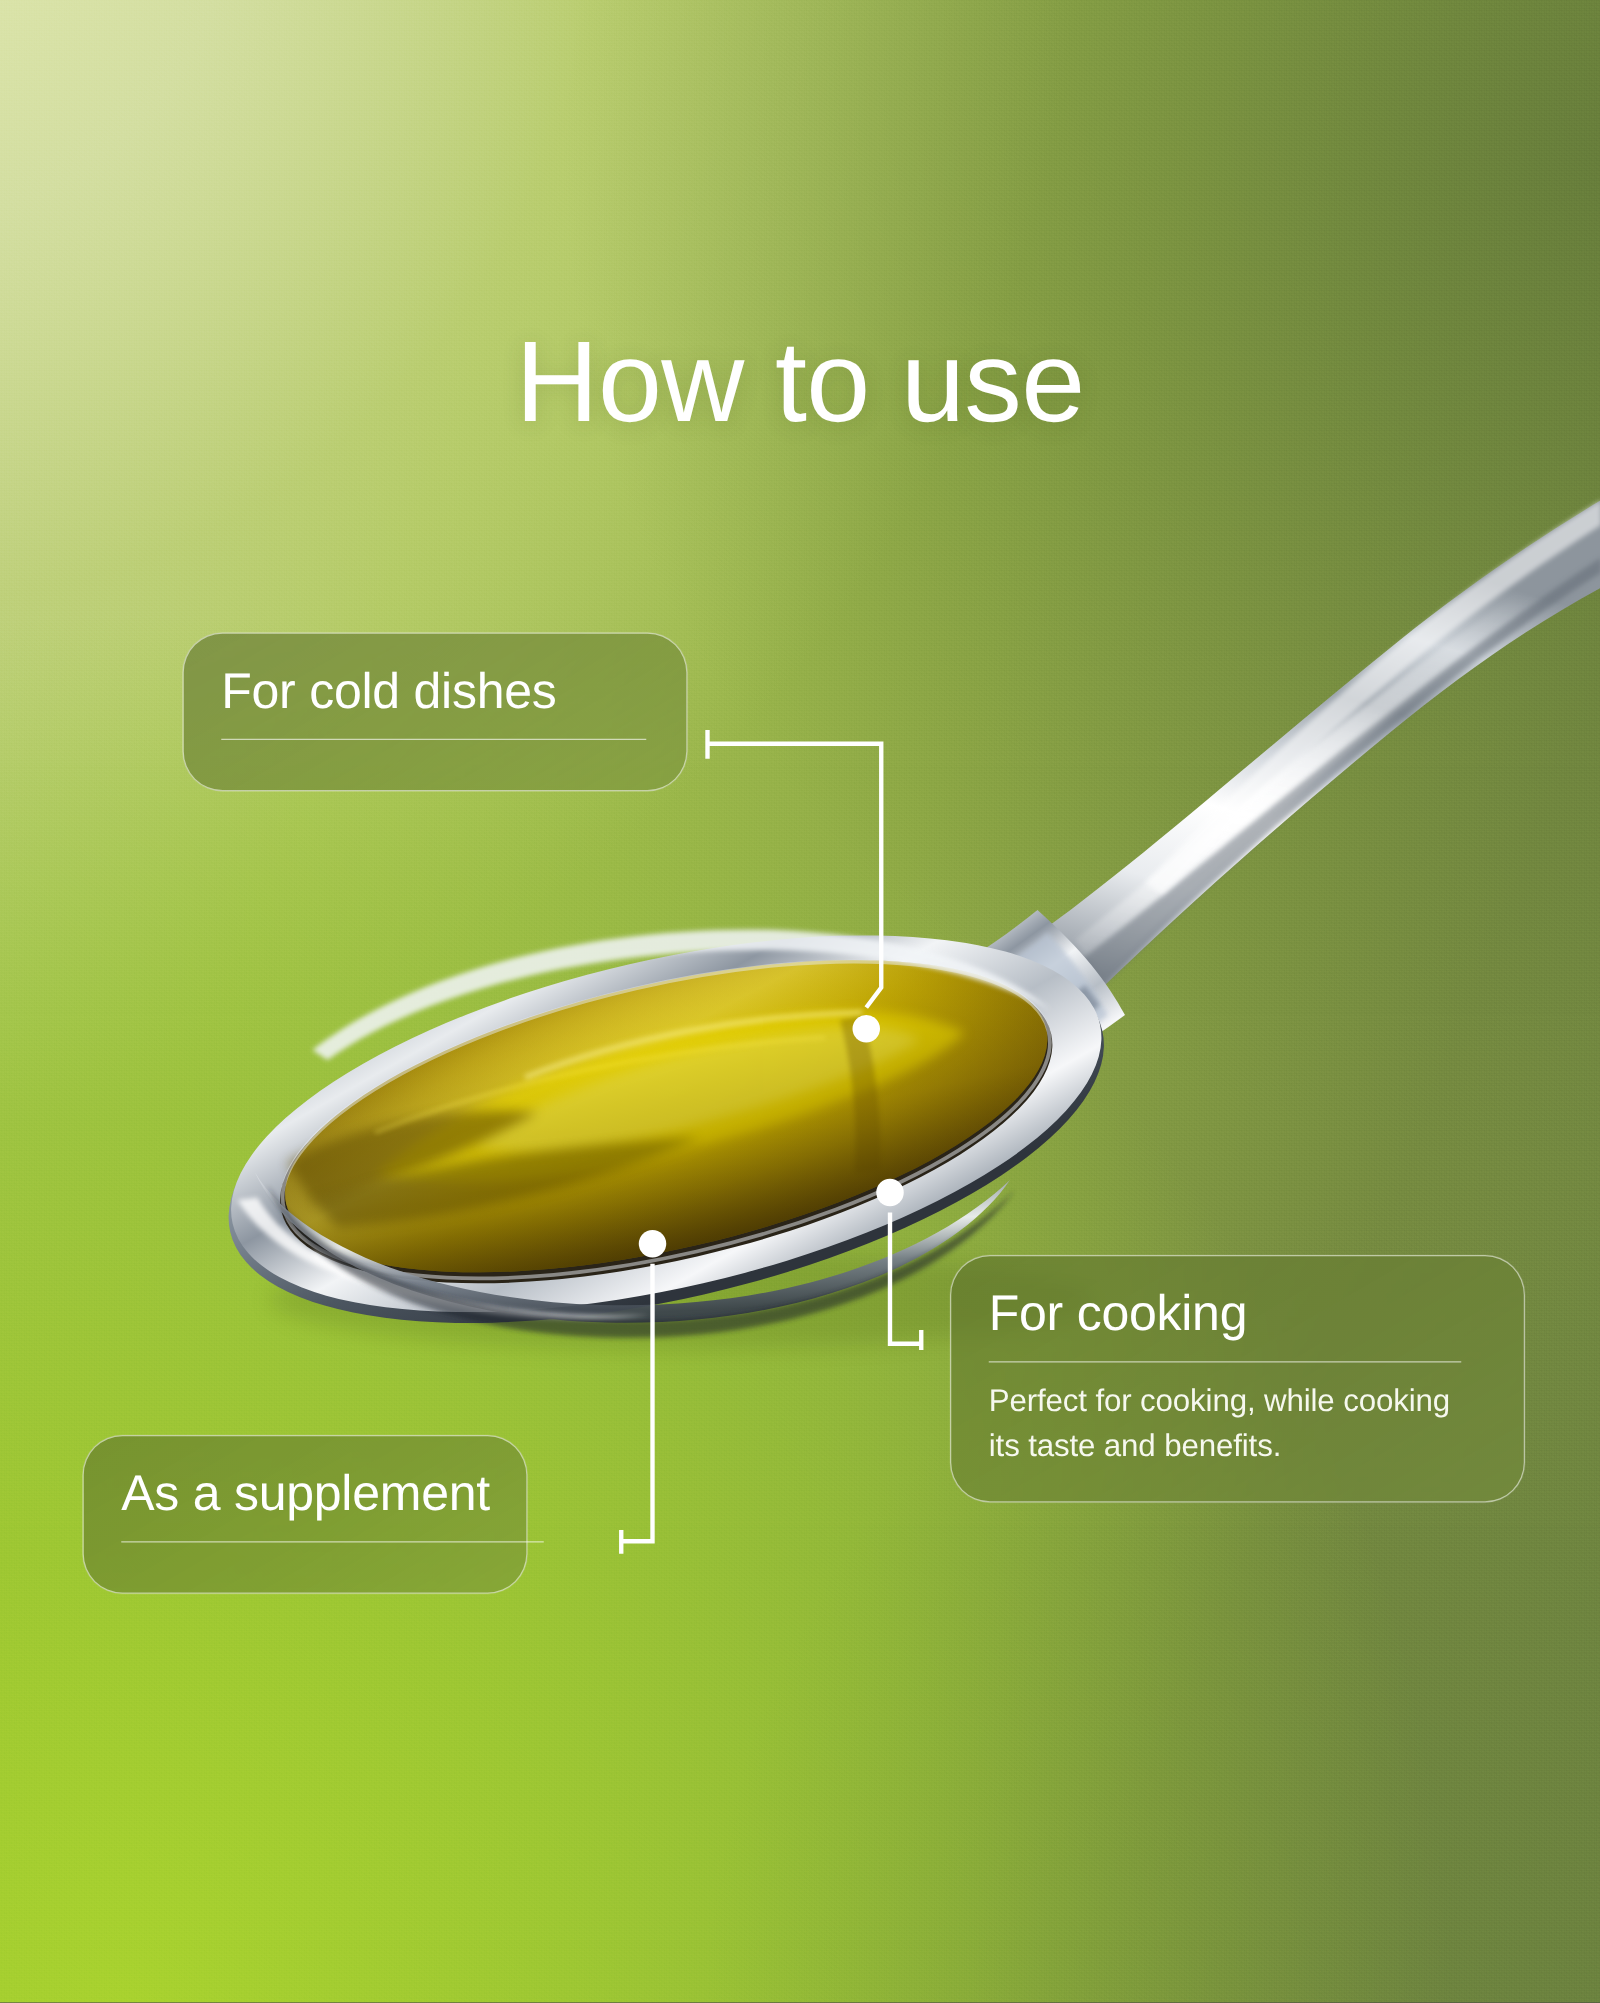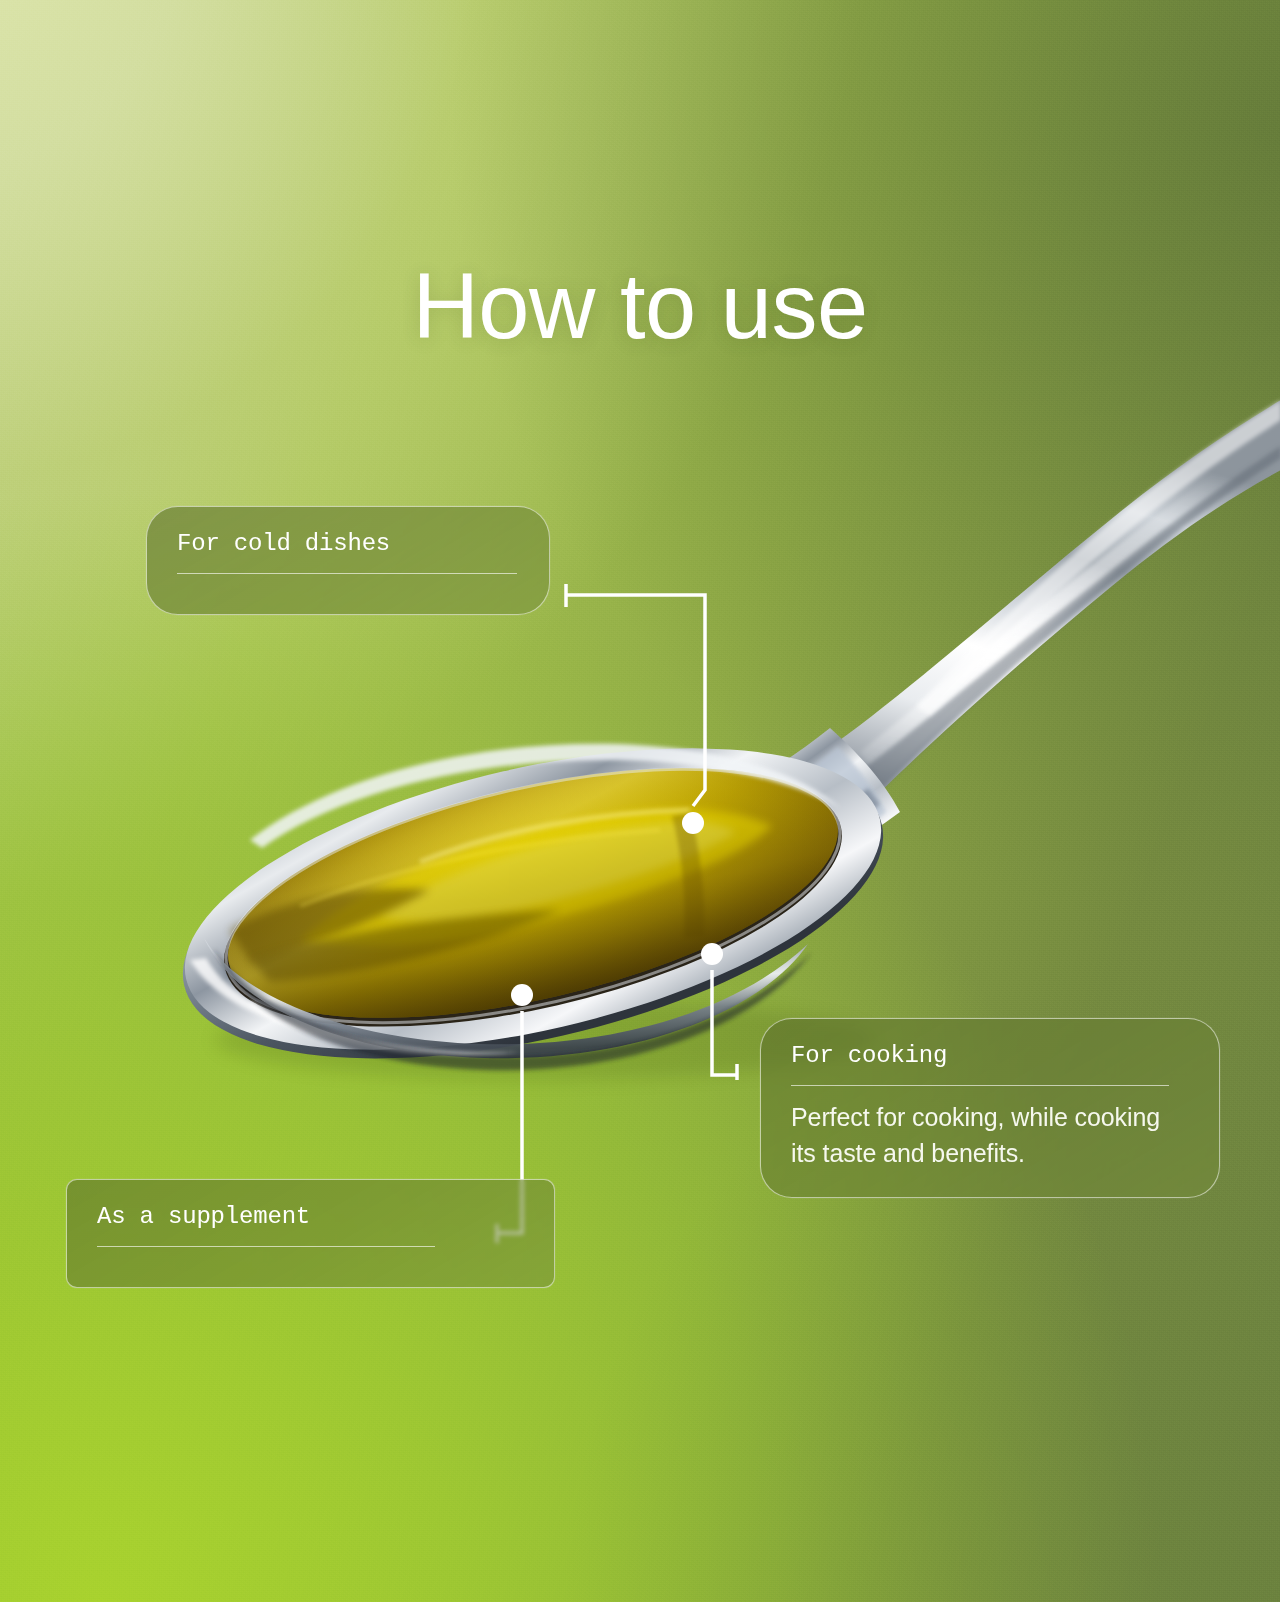--- a/index.html
+++ b/index.html
@@ -77,44 +77,43 @@
     border-radius: 32px;
     border: 1.5px solid rgba(255,255,255,0.55);
     background:
       linear-gradient(150deg, rgba(92,112,44,0.60) 0%, rgba(104,126,50,0.56) 55%, rgba(116,140,58,0.50) 100%);
     backdrop-filter: blur(2px);
     padding: 24px 30px 26px 30px;
     color: #ffffff;
     box-shadow: 0 0 0 .5px rgba(255,255,255,.10);
   }
   .card-title {
-    font-size: 24px;
+    font-size: 40px;
     font-weight: 400;
     line-height: 1.1;
     letter-spacing: -0.2px;
     white-space: nowrap;
-    font-family: Liberation Mono, monospace;
   }
   .card-rule {
     height: 1px;
     background: rgba(255,255,255,0.62);
     margin: 16px 0 14px 0;
   }
   .card-body {
     font-size: 25px;
     font-weight: 400;
     line-height: 1.42;
     letter-spacing: -0.1px;
     color: #f6f8ee;
   }
 
   
   #card-cold       { left: 146px;  top: 506px;  width: 404px; }
-  #card-cooking    { left: 760px;  top: 1004px; width: 460px; margin-top: 14px; }
-  #card-supplement { left: 66px;   top: 1179px; width: 489px; border-radius: 11px; }
+  #card-cooking    { left: 760px;  top: 1004px; width: 460px; }
+  #card-supplement { left: 66px;   top: 1148px; width: 356px; }
 
   #card-cold .card-rule      { width: 340px; }
   #card-cooking .card-rule   { width: 378px; }
   #card-supplement .card-rule{ width: 338px; }
 </style>
 </head>
 <body>
 
 <div id="stage">
 

